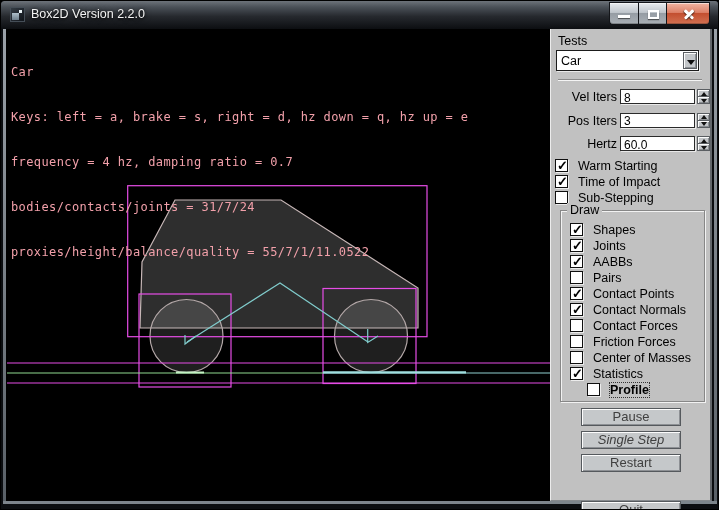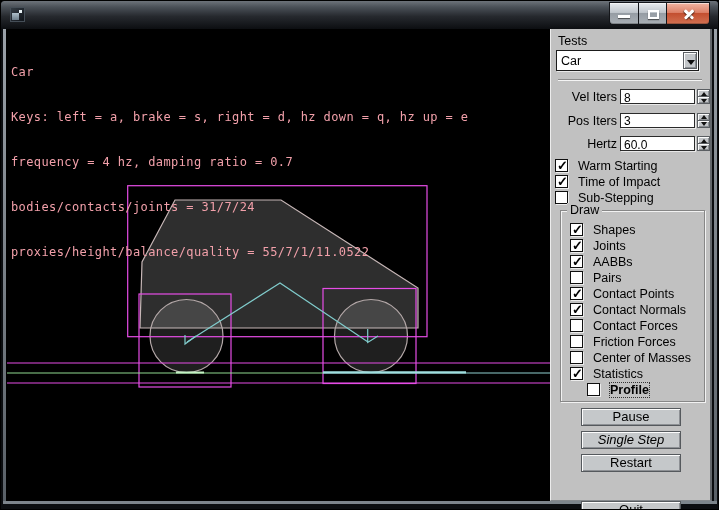--- a/index.html
+++ b/index.html
@@ -93,29 +93,30 @@
   .checkbox .mark { position:absolute; left:1px; top:-2px; font-size:13px; font-weight:bold; color:#000; }
   .check-label { margin-left:10px; white-space:nowrap; }
   .check-label.focused { outline:1px dotted #333; outline-offset:0px; }
 
   .groupbox { position:absolute; left:9px; top:181px; width:145px; height:192px;
            border:1px solid #878787; box-shadow:inset 1px 1px 0 #f2f2f2, 1px 1px 0 #f2f2f2; }
   .group-label { position:absolute; left:16px; top:174px; background:#c1c1c1; padding:0 3px; }
 
   .g-btn { position:absolute; left:30px; width:100px; height:18px; background:#c5c8ca;
            border:1px solid #55595d; box-shadow:inset 1px 1px 0 #fcfcfc, inset -1px -1px 0 #8d9094;
-           font-size:13px; text-align:center; line-height:16px; color:#000000; cursor:default; }
+           font-size:13px; text-align:center; line-height:16px; color:#404040; cursor:default; }
 </style>
 </head>
 <body>
 
 <div class="window">
 
   <div class="titlebar">
     <span class="app-icon"></span>
+    <span class="title-text">Box2D Version 2.2.0</span>
     <div class="caption-buttons">
       <div class="cap-btn min">
           <span class="glyph-min"></span>
         </div>
       <div class="cap-btn max">
           <span class="glyph-max"></span>
         </div>
       <div class="cap-btn close">
           <span class="glyph-close">
             <i></i>

